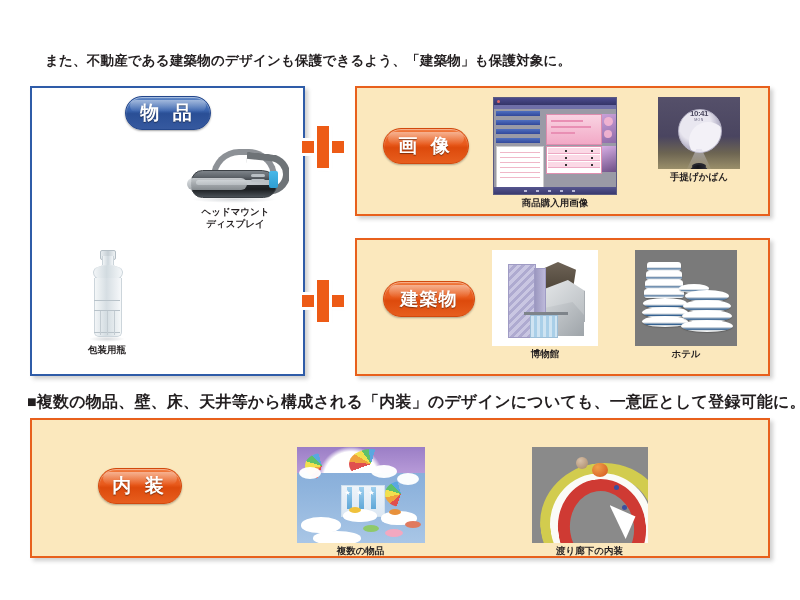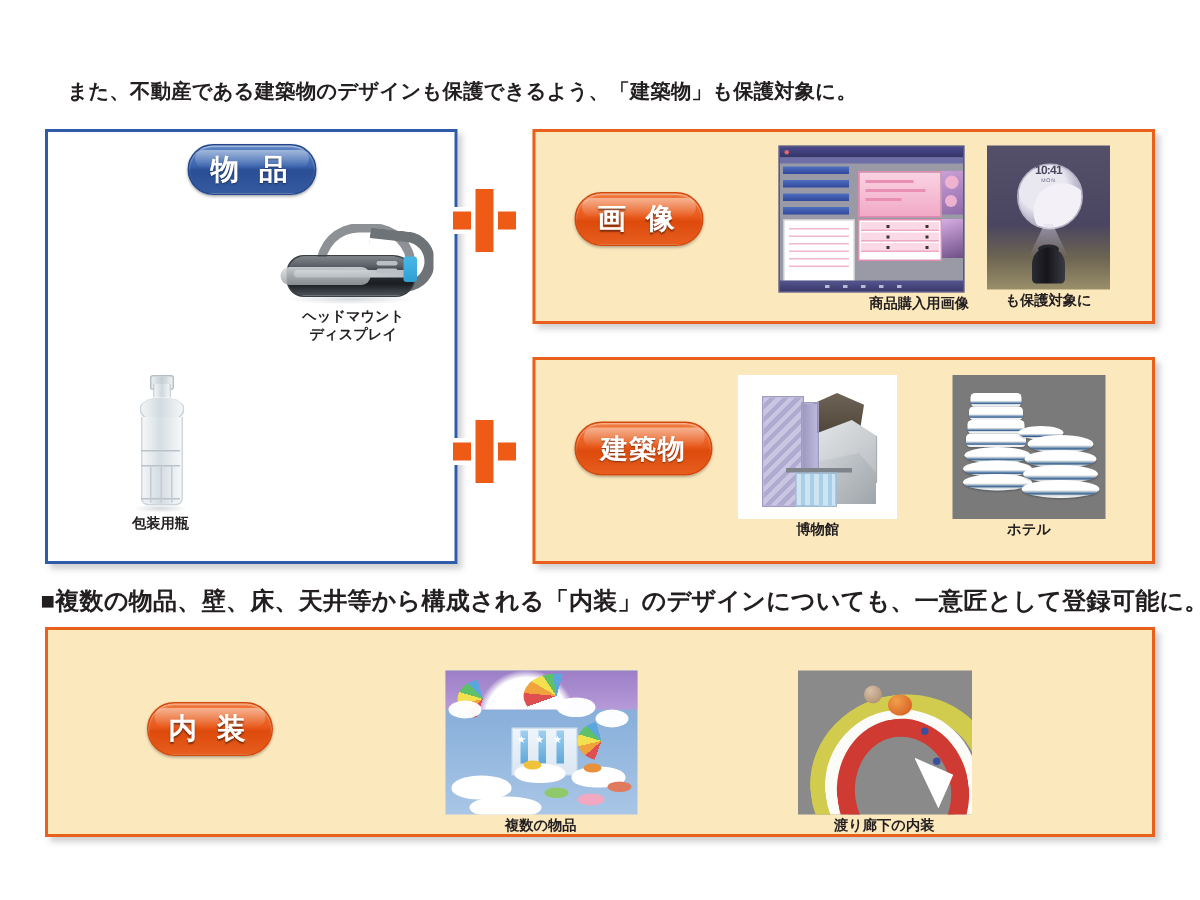--- a/index.html
+++ b/index.html
@@ -80,21 +80,21 @@
     white-space:pre-line;margin-top:2px;font-weight:600;
   }
   .art{position:relative;margin:0 auto;overflow:hidden;}
 
   
   #item-car{left:45px;top:148px;width:120px;}
   #item-hmd{left:178px;top:148px;width:115px;}
   #item-bottle{left:52px;top:248px;width:110px;}
   #item-bag{left:178px;top:248px;width:115px;}
   
-  #item-shop{left:516px;top:97px;width:130px;text-align:right;}
+  #item-shop{left:490px;top:97px;width:130px;}
   #item-clock{left:640px;top:97px;width:118px;}
   
   #item-museum{left:484px;top:250px;width:122px;}
   #item-hotel{left:627px;top:250px;width:118px;}
   
   #item-store{left:293px;top:447px;width:135px;}
   #item-corridor{left:527px;top:447px;width:125px;}
 
   
   .car{width:118px;height:58px;}
@@ -261,21 +261,21 @@
   .shopui .rowline{position:absolute;left:1px;width:52px;height:5px;background:#fbd9e6;border-bottom:1px solid #eda9c4;}
   .shopui .bullet2{position:absolute;width:2px;height:2px;background:#333;}
   .shopui .thumb2{
     position:absolute;left:108px;top:48px;width:14px;height:26px;
     background:linear-gradient(160deg,#d7aee4,#6d4f86);
   }
   .shopui .footer{position:absolute;left:0;bottom:0;width:100%;height:7px;background:linear-gradient(180deg,#56568f,#3a3a70);}
   .shopui .fdot{position:absolute;bottom:2px;width:3px;height:2px;background:#b9b9d8;}
 
   
-  .clockimg{width:82px;height:96px;background:linear-gradient(180deg,#55506a 0%,#4a4560 55%,#6d6552 78%,#9a8f6a 100%);position:relative;}
+  .clockimg{width:82px;height:72px;background:linear-gradient(180deg,#55506a 0%,#4a4560 55%,#6d6552 78%,#9a8f6a 100%);position:relative;}
   .clockimg .halo{
     position:absolute;left:20px;top:12px;width:42px;height:42px;border-radius:50%;
     background:radial-gradient(circle at 38% 35%,#e9e7f0 0 42%,#bfbccf 60%,#8a86a0 100%);
     border:1px solid #b5b2c6;overflow:hidden;
   }
   .clockimg .halo .moon{
     position:absolute;right:-6px;bottom:-8px;width:38px;height:38px;border-radius:50%;
     background:#f3f1f7;
   }
   .clockimg .time{
@@ -513,21 +513,21 @@
     <div class="art clockimg">
       <div class="halo">
         <div class="moon"></div>
       </div>
       <div class="time">10:41</div>
       <div class="tsub">MON</div>
       <div class="beam"></div>
       <div class="devtop"></div>
       <div class="device"></div>
     </div>
-    <div class="cap">も保護対象に</div>
+    <div class="cap">手提げかばん</div>
   </div>
 
   <div class="panel cream" id="panel-kenchiku"></div>
 
   <div class="pill orange" id="pill-kenchiku">
     <span class="gloss"></span>
     <span class="txt">建築物</span>
   </div>
 
   <div class="item" id="item-hotel">

